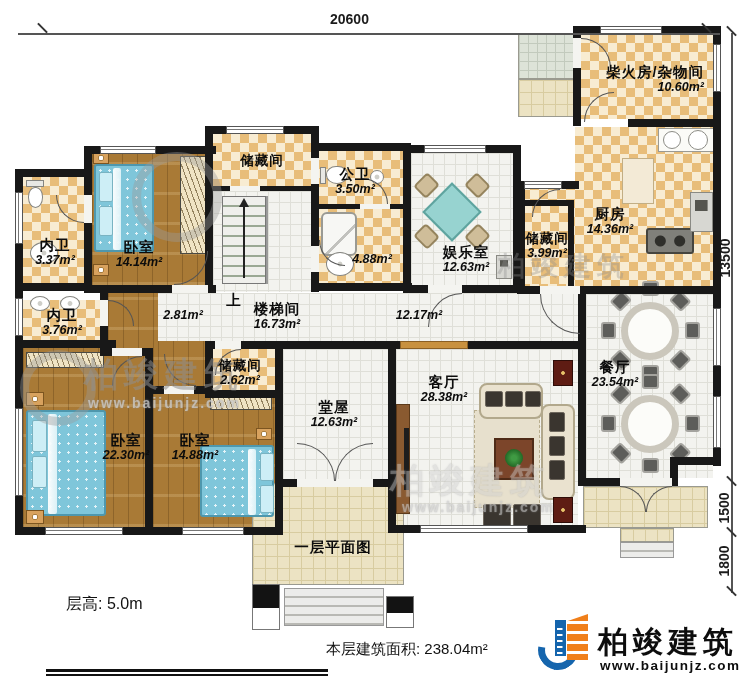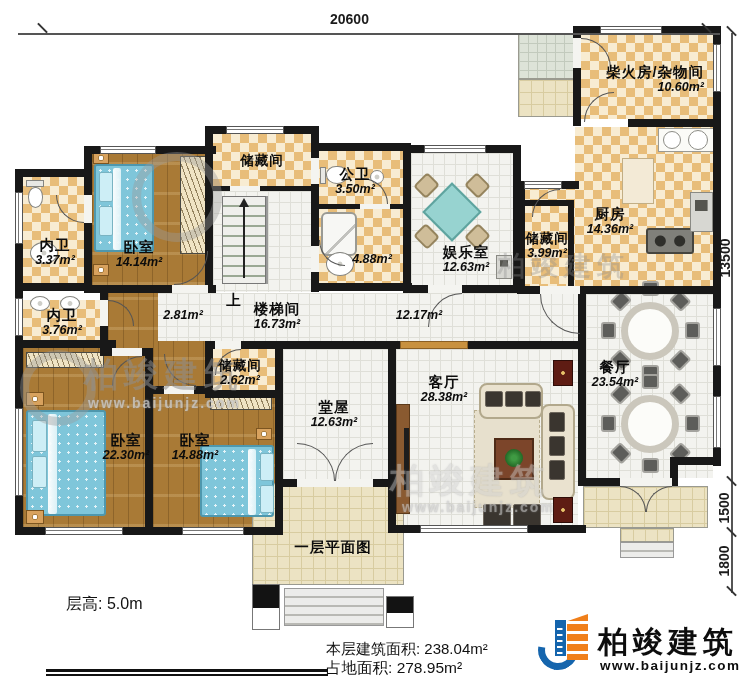--- a/index.html
+++ b/index.html
@@ -467,23 +467,20 @@
     <span class="url">www.baijunjz.com</span>
   </div>
 
   <div class="anno" style="left:66px;top:594px;">
     <b>层高:</b> <span>5.0m</span>
   </div>
   <div class="dbl-underline" style="left:46px;top:669px;width:282px;"></div>
   <div class="anno" style="left:326px;top:640px;font-size:15px;">
     <b>本层建筑面积:</b> <span>238.04m²</span>
   </div>
-  <div class="anno" style="left:326px;top:658px;font-size:15.5px;">
-    <b>占地面积:</b> <span>278.95m²</span>
-  </div>
 
   <div class="logo">
     <div class="swoosh"></div>
     <div class="tower-blue"></div>
     <div class="tower-orange"></div>
     <div class="logo-name">柏竣建筑</div>
     <div class="logo-url">www.baijunjz.com</div>
   </div>
 
 </div>

